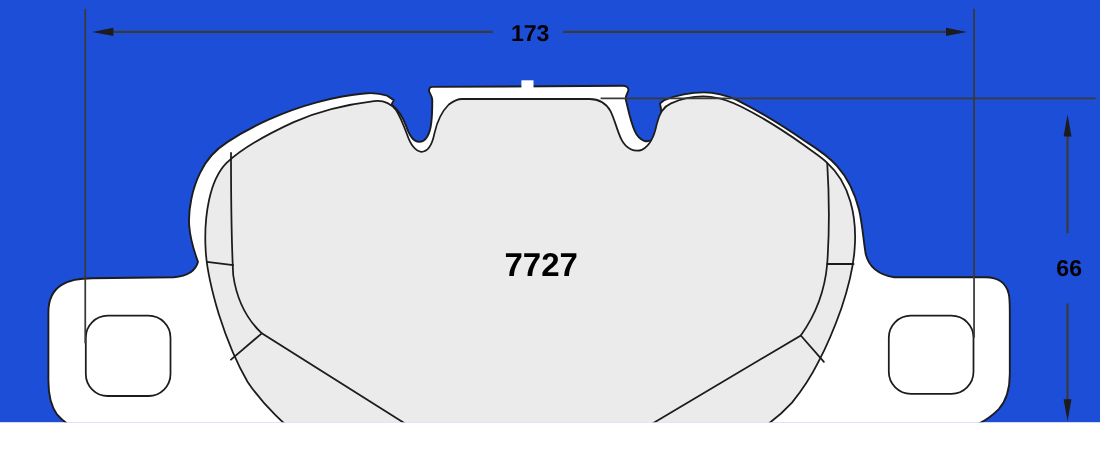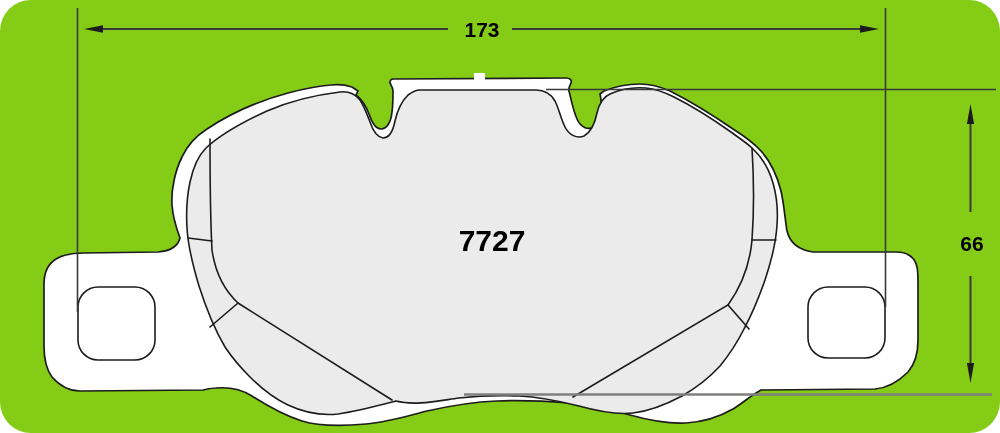--- a/index.html
+++ b/index.html
@@ -4,24 +4,23 @@
 <style>
   html, body {
     margin: 0;
     padding: 0;
     background: #ffffff;
     font-family: "Liberation Sans", sans-serif;
   }
   .stage {
     position: relative;
     width: 1000px;
-    height: 433px;
-    background: #84cc16;
+    height: 384px;
+    background: #1d4ed8;
     overflow: hidden;
-    border-radius: 31px;
   }
   svg { display: block; }
   .plate   { fill: #ffffff; stroke: #1c1c1c; stroke-width: 1.7; stroke-linejoin: round; }
   .friction{ fill: #ebebeb; stroke: #1c1c1c; stroke-width: 1.6; stroke-linejoin: round; }
   .chamfer { fill: none;    stroke: #1c1c1c; stroke-width: 1.6; stroke-linecap: round; }
   .hole    { fill: #ffffff; stroke: #1c1c1c; stroke-width: 1.6; }
   .ext     { stroke: #3a3a3a; stroke-width: 1.6; fill: none; }
   .ext-gray{ stroke: #7f7f7f; stroke-width: 2.4; fill: none; }
   .dim     { stroke: #3a3a3a; stroke-width: 2; fill: none; }
   .arrow   { fill: #1c1c1c; stroke: none; }

